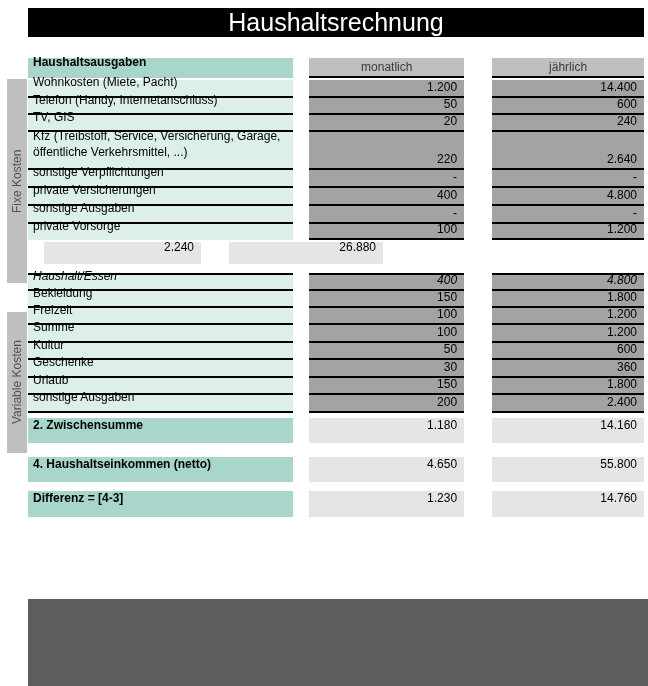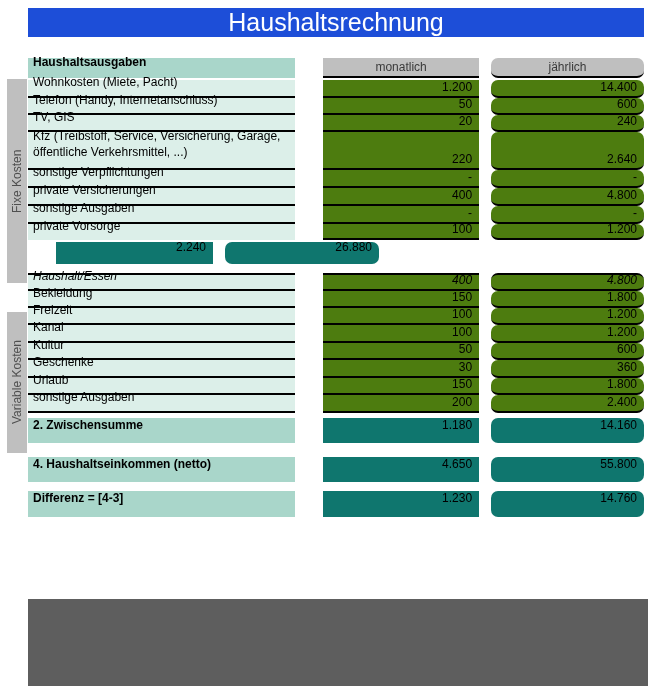--- a/index.html
+++ b/index.html
@@ -1,41 +1,41 @@
 <!DOCTYPE html>
 <html><head>
 <meta charset="utf-8">
 <style>
   html,body{margin:0;padding:0;background:#ffffff;}
   body{font-family:"Liberation Sans","DejaVu Sans",sans-serif;}
   .sheet{position:relative;width:648px;height:686px;background:#ffffff;overflow:hidden;}
 
-  .titlebar{position:absolute;left:28px;top:8px;width:616px;height:29px;background:#1d4ed8;
+  .titlebar{position:absolute;left:28px;top:8px;width:616px;height:29px;background:#000000;
             color:#ffffff;font-size:25px;display:flex;align-items:center;justify-content:center;}
 
   .vbar{position:absolute;left:7px;width:20px;background:#bfbfbf;color:#4f4f4f;font-size:12px;
         display:flex;align-items:center;justify-content:center;
         writing-mode:vertical-rl;transform:rotate(180deg);}
   .vbar.fixe{top:79px;height:204px;}
   .vbar.vari{top:312px;height:141px;}
 
   .tbl{position:absolute;left:28px;top:58px;width:616px;}
   .row{display:flex;}
   .cell{box-sizing:border-box;font-size:12px;color:#000;}
   .lbl{width:269px;background:#dcefe9;display:flex;align-items:center;
        padding:0 4px 12px 5px;line-height:16px;white-space:pre-line;}
-  .val{display:flex;justify-content:flex-end;align-items:flex-end;background:#4d7c0f;
+  .val{display:flex;justify-content:flex-end;align-items:flex-end;background:#a3a3a3;
        padding:0 7px 2px 0;}
-  .val.m{width:157px;margin-left:28px;}
-  .val.y{width:154px;margin-left:12px;border-radius:7px;}
+  .val.m{width:157px;margin-left:16px;}
+  .val.y{width:154px;margin-left:28px;}
   .bb{border-bottom:2px solid #000;}
   .bt{border-top:2px solid #000;font-style:italic;}
   .teal-head{background:#a9d6ca;font-weight:bold;}
   .colhead{background:#bfbfbf;align-items:center;justify-content:center;padding:0;color:#3a3a3a;}
-  .gray-val{background:#0f766e;align-items:center;padding-bottom:12px;}
+  .gray-val{background:#e5e5e5;align-items:center;padding-bottom:12px;}
 
   .h16{height:16px}.h17{height:17px}.h18{height:18px}.h20{height:20px}
   .h22{height:22px}.h25{height:25px}.h26{height:26px}.h38{height:38px}.h40{height:40px}
   .s2{height:2px}.s5{height:5px}.s7{height:7px}.s9{height:9px}
 
   .footer{position:absolute;left:28px;top:599px;width:620px;height:87px;background:#5e5e5e;}
 </style>
 </head>
 <body>
 
@@ -113,21 +113,21 @@
       <div class="cell lbl bb">Bekleidung</div>
       <div class="cell val m bb">150</div>
       <div class="cell val y bb">1.800</div>
     </div>
     <div class="row h17">
       <div class="cell lbl bb">Freizeit</div>
       <div class="cell val m bb">100</div>
       <div class="cell val y bb">1.200</div>
     </div>
     <div class="row h18">
-      <div class="cell lbl bb">Kanal</div>
+      <div class="cell lbl bb">Summe</div>
       <div class="cell val m bb">100</div>
       <div class="cell val y bb">1.200</div>
     </div>
     <div class="row h17">
       <div class="cell lbl bb">Kultur</div>
       <div class="cell val m bb">50</div>
       <div class="cell val y bb">600</div>
     </div>
     <div class="row h18">
       <div class="cell lbl bb">Geschenke</div>

